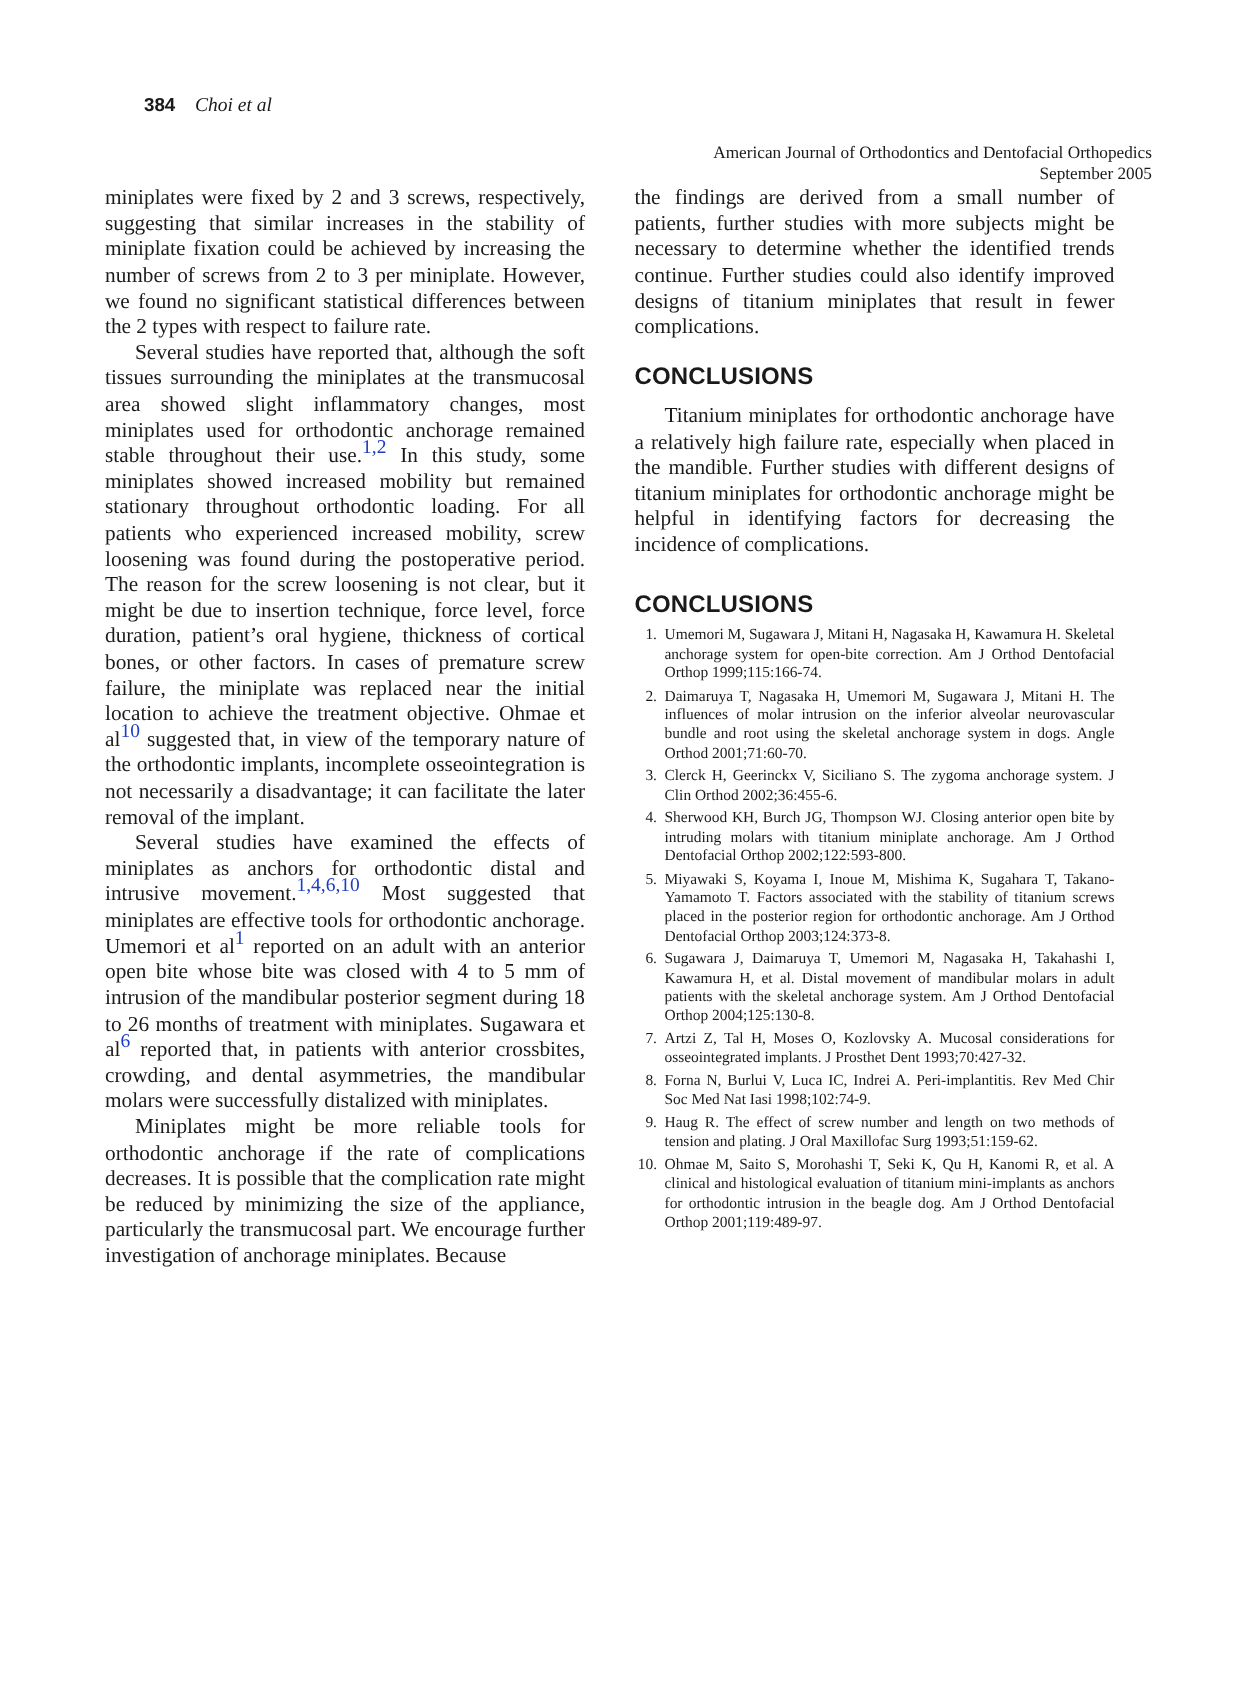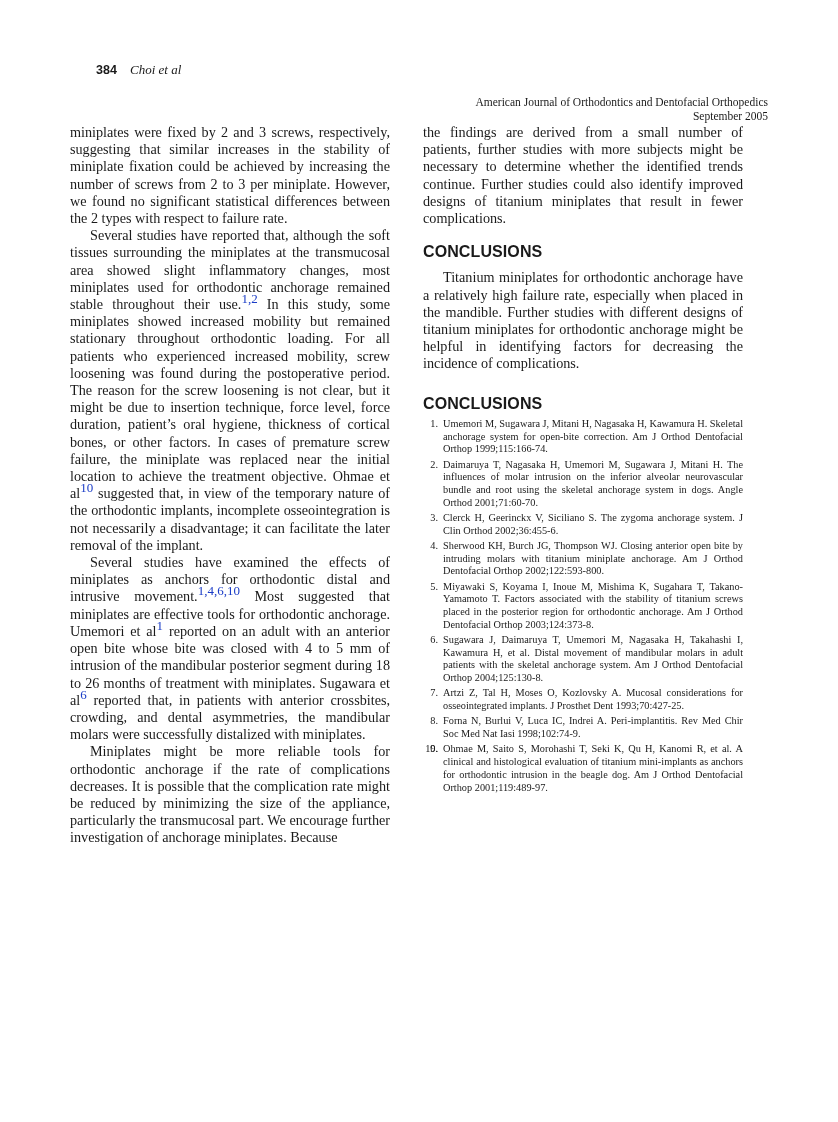--- a/index.html
+++ b/index.html
@@ -44,18 +44,18 @@
   <div class="section-heading">CONCLUSIONS</div>
   <p class="indent">Titanium miniplates for orthodontic anchorage have a relatively high failure rate, especially when placed in the mandible. Further studies with different designs of titanium miniplates for orthodontic anchorage might be helpful in identifying factors for decreasing the incidence of complications.</p>
   <div class="section-heading refs-heading">CONCLUSIONS</div>
   <ol class="refs">
     <li><span class="num">1.</span><span>Umemori M, Sugawara J, Mitani H, Nagasaka H, Kawamura H. Skeletal anchorage system for open-bite correction. Am J Orthod Dentofacial Orthop 1999;115:166-74.</span></li>
     <li><span class="num">2.</span><span>Daimaruya T, Nagasaka H, Umemori M, Sugawara J, Mitani H. The influences of molar intrusion on the inferior alveolar neurovascular bundle and root using the skeletal anchorage system in dogs. Angle Orthod 2001;71:60-70.</span></li>
     <li><span class="num">3.</span><span>Clerck H, Geerinckx V, Siciliano S. The zygoma anchorage system. J Clin Orthod 2002;36:455-6.</span></li>
     <li><span class="num">4.</span><span>Sherwood KH, Burch JG, Thompson WJ. Closing anterior open bite by intruding molars with titanium miniplate anchorage. Am J Orthod Dentofacial Orthop 2002;122:593-800.</span></li>
     <li><span class="num">5.</span><span>Miyawaki S, Koyama I, Inoue M, Mishima K, Sugahara T, Takano-Yamamoto T. Factors associated with the stability of titanium screws placed in the posterior region for orthodontic anchorage. Am J Orthod Dentofacial Orthop 2003;124:373-8.</span></li>
     <li><span class="num">6.</span><span>Sugawara J, Daimaruya T, Umemori M, Nagasaka H, Takahashi I, Kawamura H, et al. Distal movement of mandibular molars in adult patients with the skeletal anchorage system. Am J Orthod Dentofacial Orthop 2004;125:130-8.</span></li>
-    <li><span class="num">7.</span><span>Artzi Z, Tal H, Moses O, Kozlovsky A. Mucosal considerations for osseointegrated implants. J Prosthet Dent 1993;70:427-25.</span></li>
+    <li><span class="num">7.</span><span>Artzi Z, Tal H, Moses O, Kozlovsky A. Mucosal considerations for osseointegrated implants. J Prosthet Dent 1993;70:427-32.</span></li>
     <li><span class="num">8.</span><span>Forna N, Burlui V, Luca IC, Indrei A. Peri-implantitis. Rev Med Chir Soc Med Nat Iasi 1998;102:74-9.</span></li>
-    <li><span class="num">9.</span></li>
+    <li><span class="num">9.</span><span>Haug R. The effect of screw number and length on two methods of tension and plating. J Oral Maxillofac Surg 1993;51:159-62.</span></li>
     <li><span class="num">10.</span><span>Ohmae M, Saito S, Morohashi T, Seki K, Qu H, Kanomi R, et al. A clinical and histological evaluation of titanium mini-implants as anchors for orthodontic intrusion in the beagle dog. Am J Orthod Dentofacial Orthop 2001;119:489-97.</span></li>
   </ol>
 </div>
 
 </body></html>

